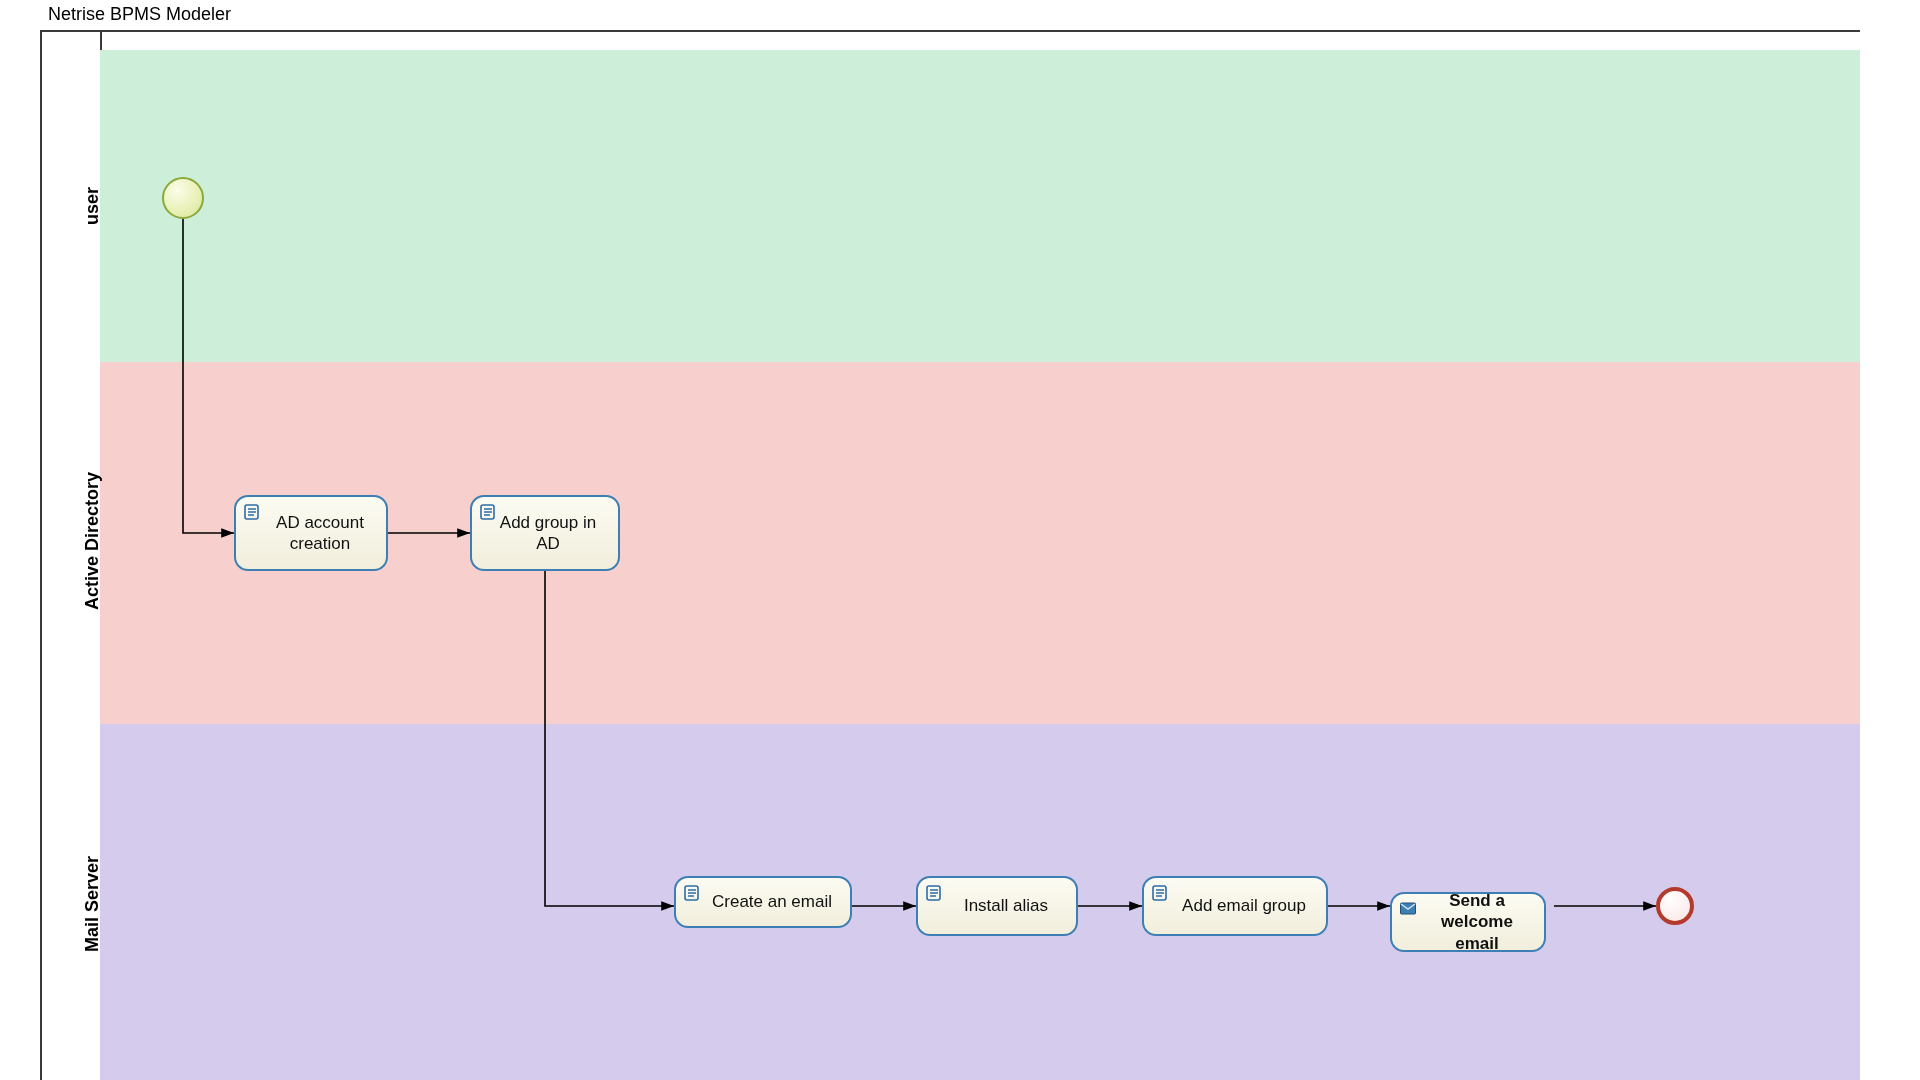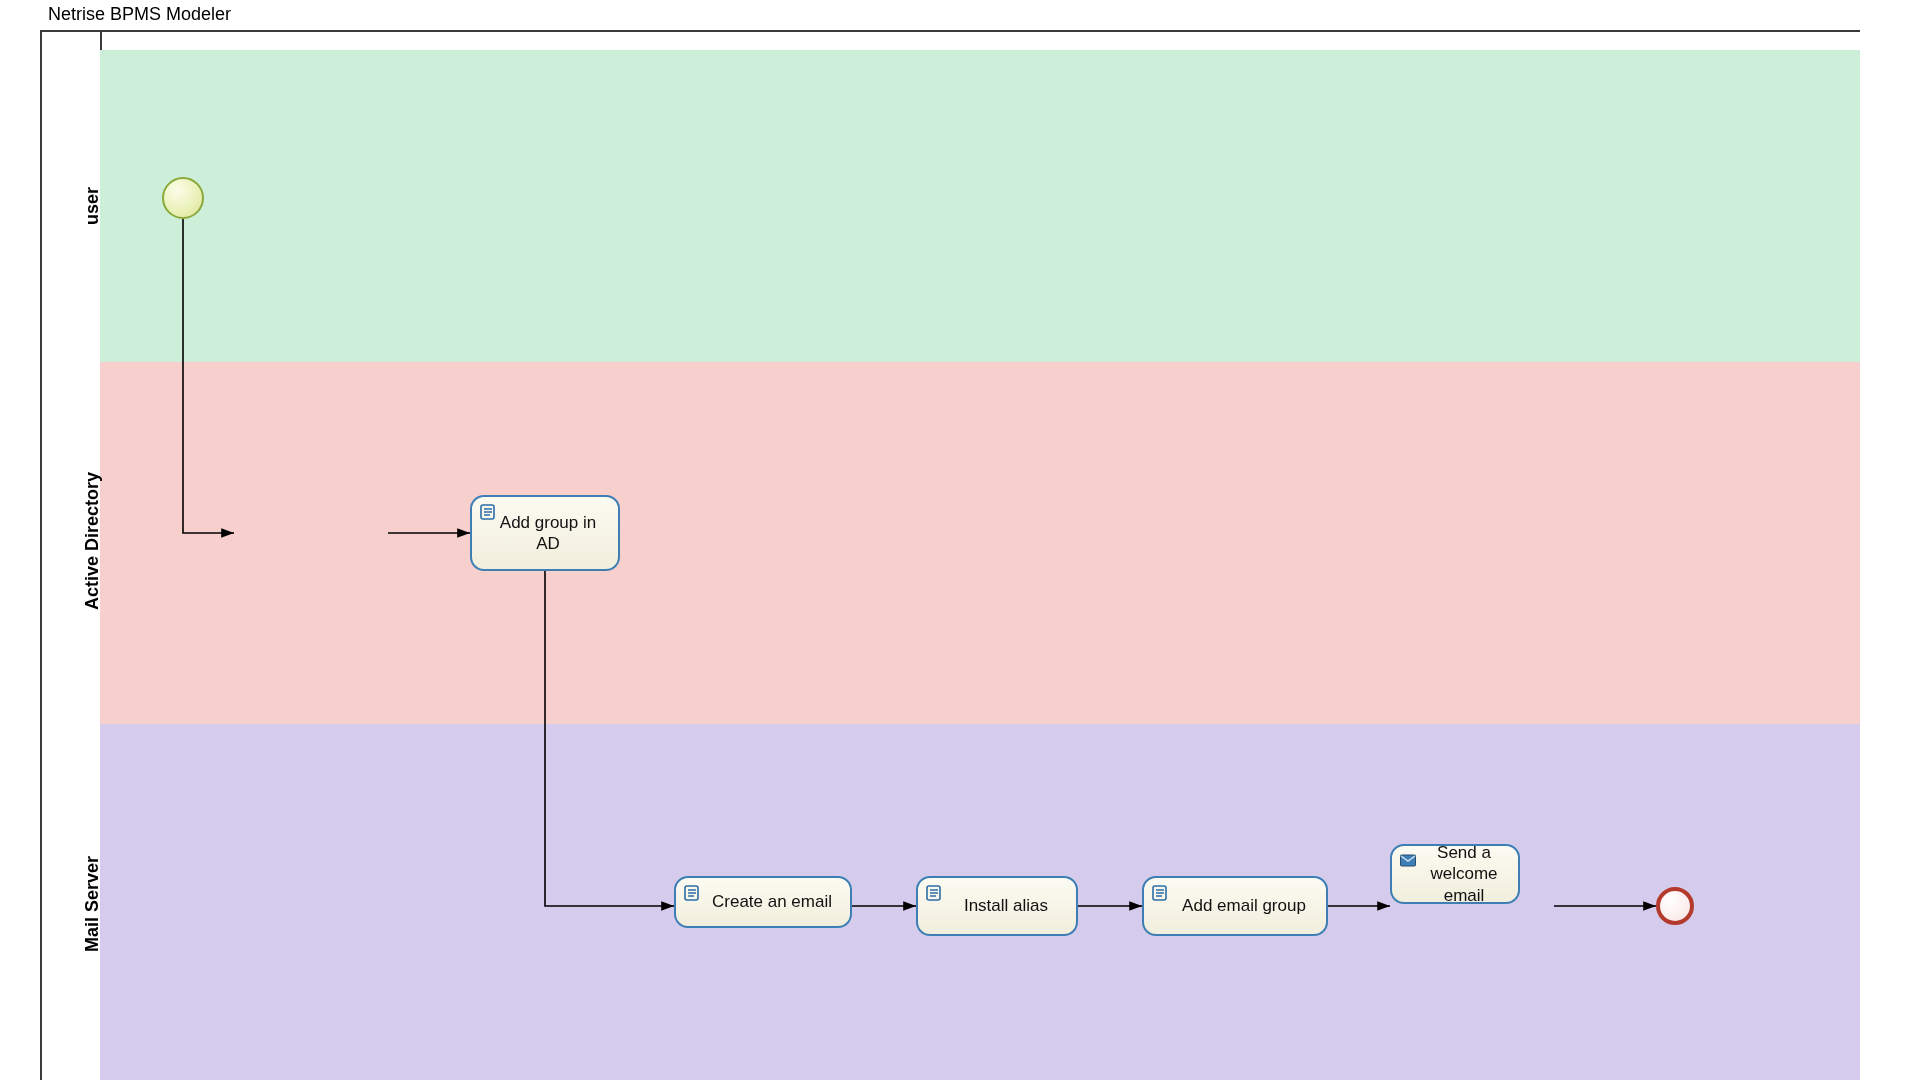--- a/index.html
+++ b/index.html
@@ -106,20 +106,28 @@
   <div class="lane lane-user" style="width:1760px;"></div>
   <div class="lane lane-ad" style="width:1760px;"></div>
   <div class="lane lane-mail" style="width:1760px;"></div>
 
   <div class="lane-label" style="left:82px; top:225px;">user</div>
   <div class="lane-label" style="left:82px; top:610px;">Active Directory</div>
   <div class="lane-label" style="left:82px; top:952px;">Mail Server</div>
 
   <div class="start-event" style="left:162px; top:177px;"></div>
 
+  <div class="task" style="left:234px; top:495px; width:154px; height:76px;">
+    <span class="icon">
+      <svg viewBox="0 0 18 18">
+          <path d="M4 2 h9 c1 0 2 1 2 2 v10 c0 1 -1 2 -2 2 h-9 c-1 0 -2 -1 -2 -2 v-10 c0 -1 1 -2 2 -2 z M5 6 h8 M5 9 h8 M5 12 h6" fill="none" stroke="#2d6da8" stroke-width="1.6"></path>
+        </svg>
+    </span>
+    <span class="label">AD account creation</span>
+  </div>
 
   <div class="task" style="left:470px; top:495px; width:150px; height:76px;padding-left:16px;">
     <span class="icon">
       <svg viewBox="0 0 18 18">
           <path d="M4 2 h9 c1 0 2 1 2 2 v10 c0 1 -1 2 -2 2 h-9 c-1 0 -2 -1 -2 -2 v-10 c0 -1 1 -2 2 -2 z M5 6 h8 M5 9 h8 M5 12 h6" fill="none" stroke="#2d6da8" stroke-width="1.6"></path>
         </svg>
     </span>
     <span class="label">Add group in AD</span>
   </div>
 
@@ -143,21 +151,21 @@
 
   <div class="task" style="left:916px; top:876px; width:162px; height:60px;">
     <span class="icon">
       <svg viewBox="0 0 18 18">
           <path d="M4 2 h9 c1 0 2 1 2 2 v10 c0 1 -1 2 -2 2 h-9 c-1 0 -2 -1 -2 -2 v-10 c0 -1 1 -2 2 -2 z M5 6 h8 M5 9 h8 M5 12 h6" fill="none" stroke="#2d6da8" stroke-width="1.6"></path>
         </svg>
     </span>
     <span class="label">Install alias</span>
   </div>
 
-  <div class="task" style="left:1390px; top:844px; width:130px; height:60px;">
+  <div class="task" style="left:1390px; top:892px; width:156px; height:60px;font-weight:bold;">
     <span class="icon">
       <svg viewBox="0 0 18 18">
         <rect x="1.5" y="3" width="15" height="11" rx="1" fill="#3d7fb5" stroke="#254f72" stroke-width="1"></rect>
         <path d="M2 4 L9 9 L16 4" fill="none" stroke="#cfe2f1" stroke-width="1.5"></path>
       </svg>
     </span>
     <span class="label">Send a welcome email</span>
   </div>
 
   <div class="end-event" style="left:1656px; top:887px;"></div>

